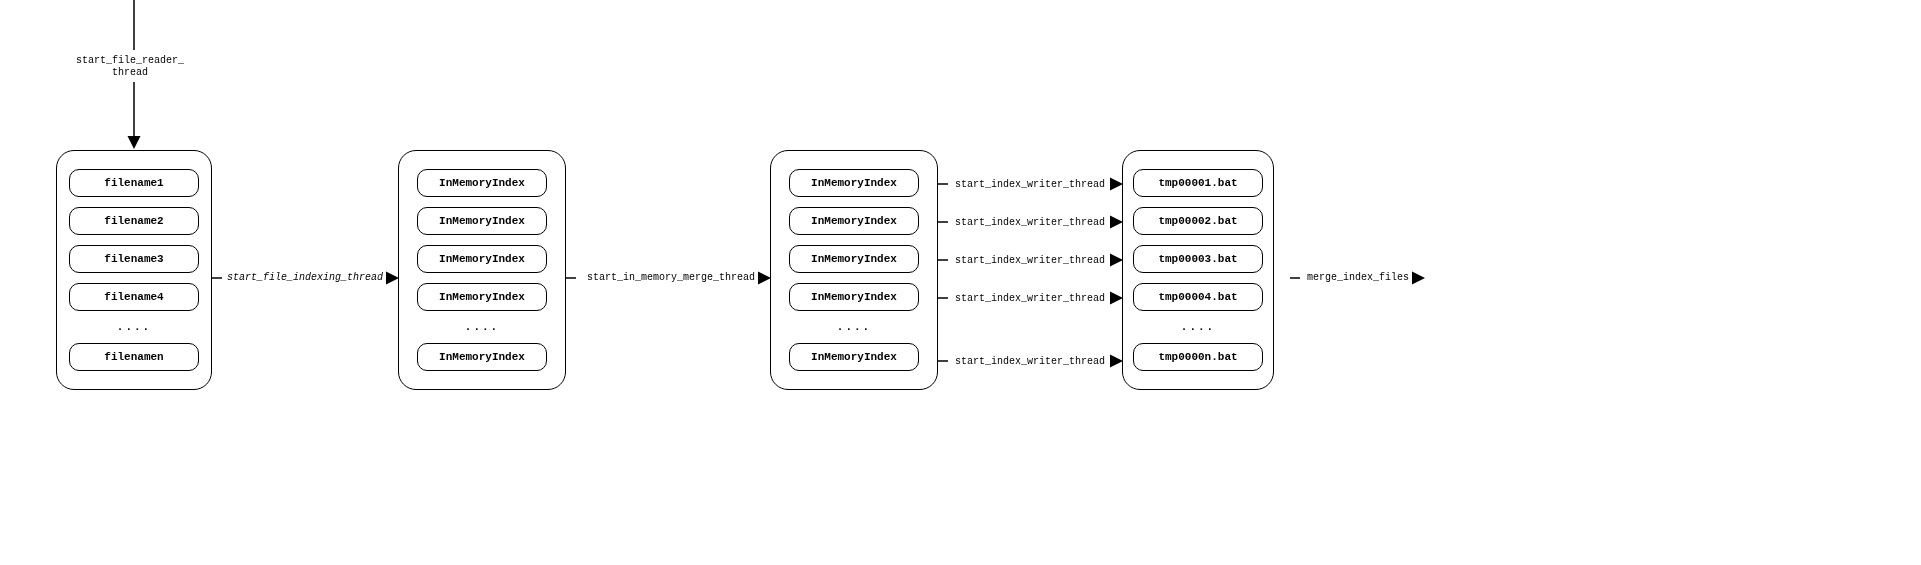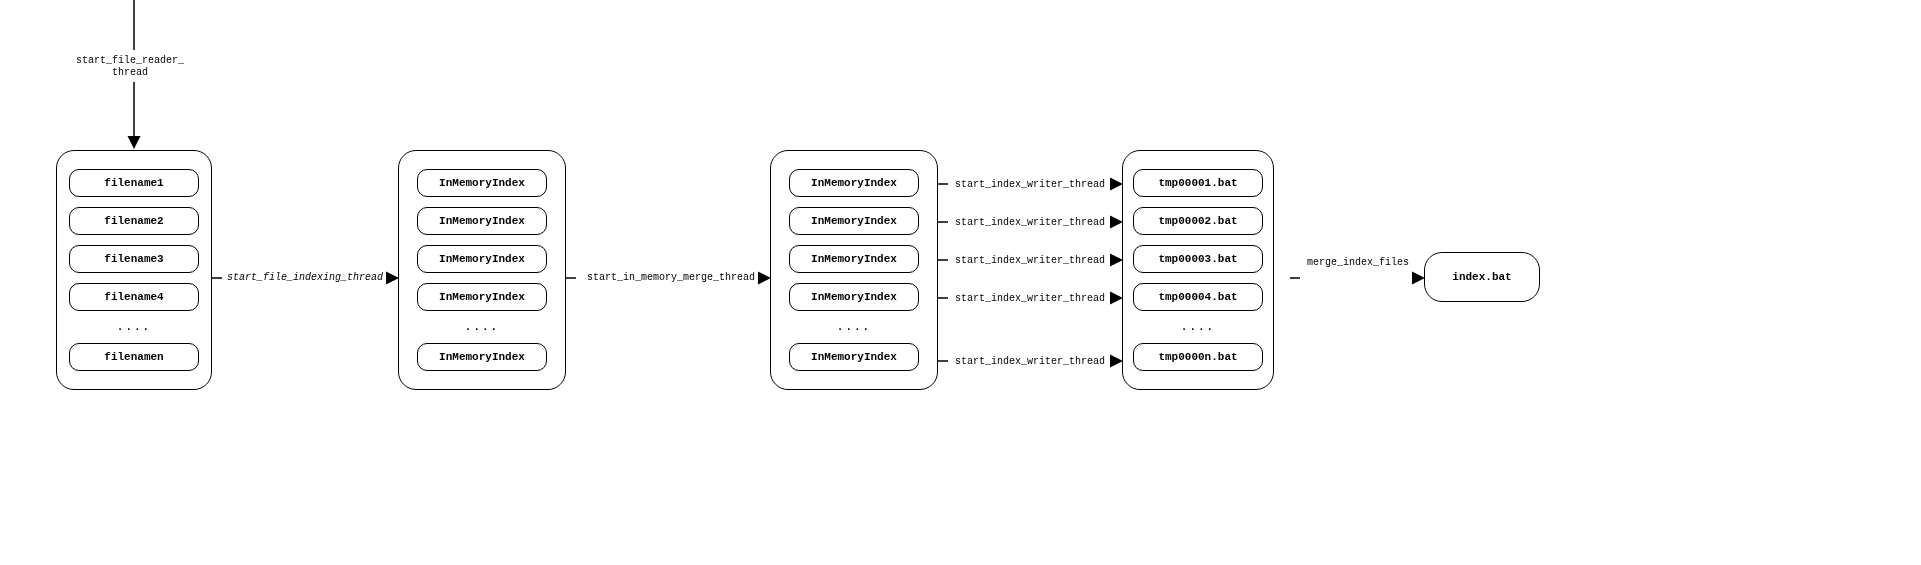--- a/index.html
+++ b/index.html
@@ -121,23 +121,22 @@
 
   <div class="container" style="left:1122px; top:150px; width:152px;">
     <div class="item">tmp00001.bat</div>
     <div class="item">tmp00002.bat</div>
     <div class="item">tmp00003.bat</div>
     <div class="item">tmp00004.bat</div>
     <div class="dots">....</div>
     <div class="item">tmp0000n.bat</div>
   </div>
 
-  <div class="label" style="left:1298px; top:257px; width:120px;">merge_index_files</div>
+  <div class="label" style="left:1298px; top:272px; width:120px;">merge_index_files</div>
 
-  <div class="final" style="left:1424px; top:252px; width:116px; height:50px;">index.bat</div>
 
   <svg class="arrows" width="1921" height="565">
     <defs>
       <marker id="arrowhead" markerWidth="9" markerHeight="9" refX="7" refY="4.5" orient="auto">
         <path d="M0,0 L0,9 L9,4.5 z" fill="#000"></path>
       </marker>
     </defs>
 
     <line x1="134" y1="0" x2="134" y2="50" stroke="#000" stroke-width="1.5"></line>
     <line x1="134" y1="82" x2="134" y2="146" stroke="#000" stroke-width="1.5" marker-end="url(#arrowhead)"></line>

